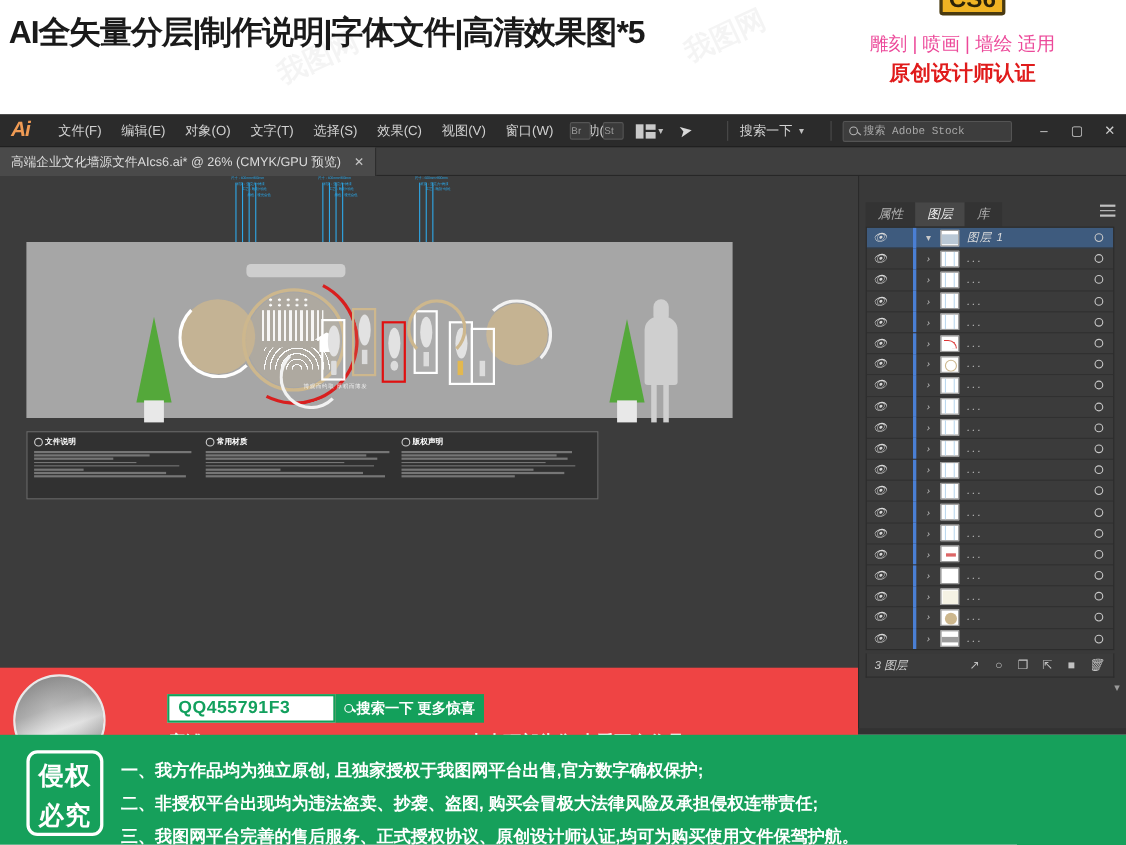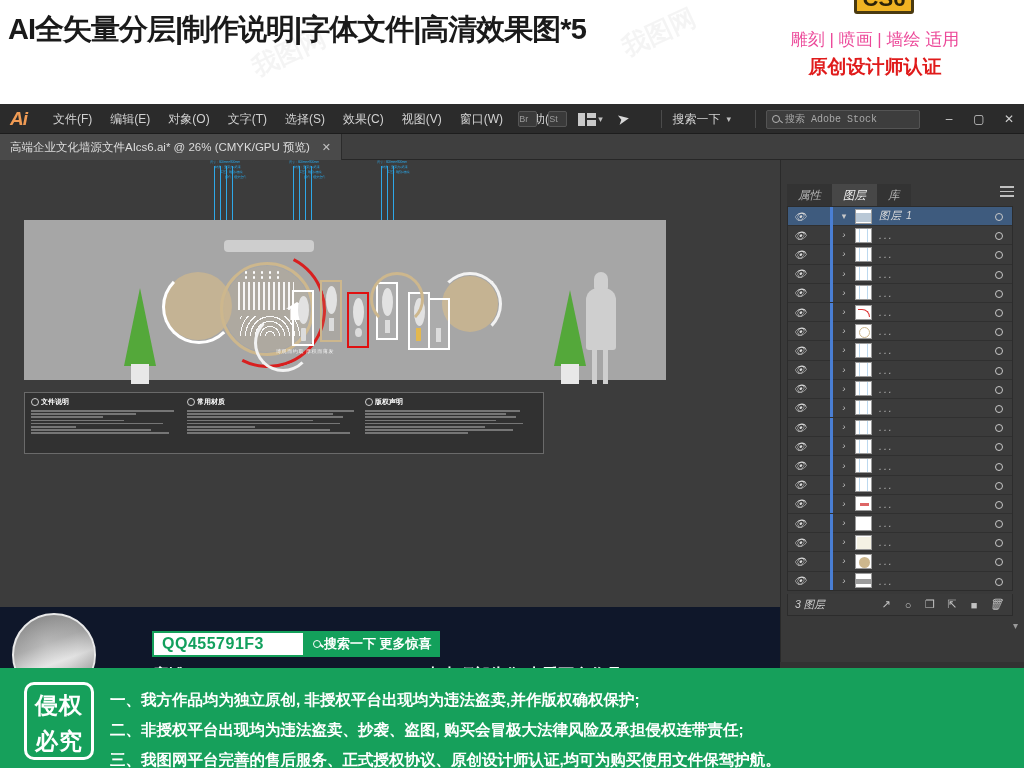--- a/index.html
+++ b/index.html
@@ -96,21 +96,21 @@
   .motto { position:absolute; color:#f2f2f2; font-size:5px; letter-spacing:0.6px; white-space:nowrap; }
 
   .ib-col { position:absolute; top:4px; color:#dcdcdc; }
   .ib-head { font-size:7px; font-weight:bold; color:#ffffff; display:flex; align-items:center; }
   .ib-badge { width:8px; height:8px; border-radius:50%; border:1px solid #cfcfcf;
               display:inline-block; margin-right:2px; }
   .ib-body { margin-top:3px; }
   .ib-line { height:1.6px; background:#8d8d8d; margin-bottom:1.6px; opacity:0.75; }
 
   
-  .promo-strip { position:absolute; left:0; top:447px; width:780px; height:89px; background:#0f172a; }
+  .promo-strip { position:absolute; left:0; top:447px; width:780px; height:89px; background:#ef4444; }
   .avatar { position:absolute; left:12px; top:6px; width:84px; height:84px; border-radius:50%;
             background:radial-gradient(circle at 40% 35%, #f4f4f4 0%, #cfcfcf 45%, #6d6d6d 100%);
             border:2px solid #e9e9e9; overflow:hidden; }
   .avatar .hair { position:absolute; left:0; top:0; width:84px; height:84px;
                   background:linear-gradient(160deg,#3a3a3a 0%,#888 35%,#efefef 55%,#9a9a9a 80%,#4a4a4a 100%);
                   opacity:0.55; }
   .qq-box { position:absolute; left:152px; top:24px; width:153px; height:26px; background:#ffffff;
             border:2px solid #14a05a; display:flex; align-items:center; padding-left:8px; }
   .qq-code { color:#12a05d; font-size:16px; font-weight:bold; letter-spacing:0.5px; }
   .qq-search { position:absolute; left:305px; top:24px; height:26px; background:#13a05b;
@@ -676,16 +676,16 @@
     </div>
     <div class="scroll-dn">▾</div>
   </div>
 </div>
 
 <div class="greenbar">
   <div class="seal">
     <div>侵权</div>
     <div>必究</div>
   </div>
-  <div class="gline" style="top:22px;">一、我方作品均为独立原创, 非授权平台出现均为违法盗卖,并作版权确权保护;</div>
+  <div class="gline" style="top:22px;">一、我方作品均为独立原创, 且独家授权于我图网平台出售,官方数字确权保护;</div>
   <div class="gline" style="top:52px;">二、非授权平台出现均为违法盗卖、抄袭、盗图, 购买会冒极大法律风险及承担侵权连带责任;</div>
   <div class="gline" style="top:82px;">三、我图网平台完善的售后服务、正式授权协议、原创设计师认证,均可为购买使用文件保驾护航。</div>
 </div>
 
 </body></html>

